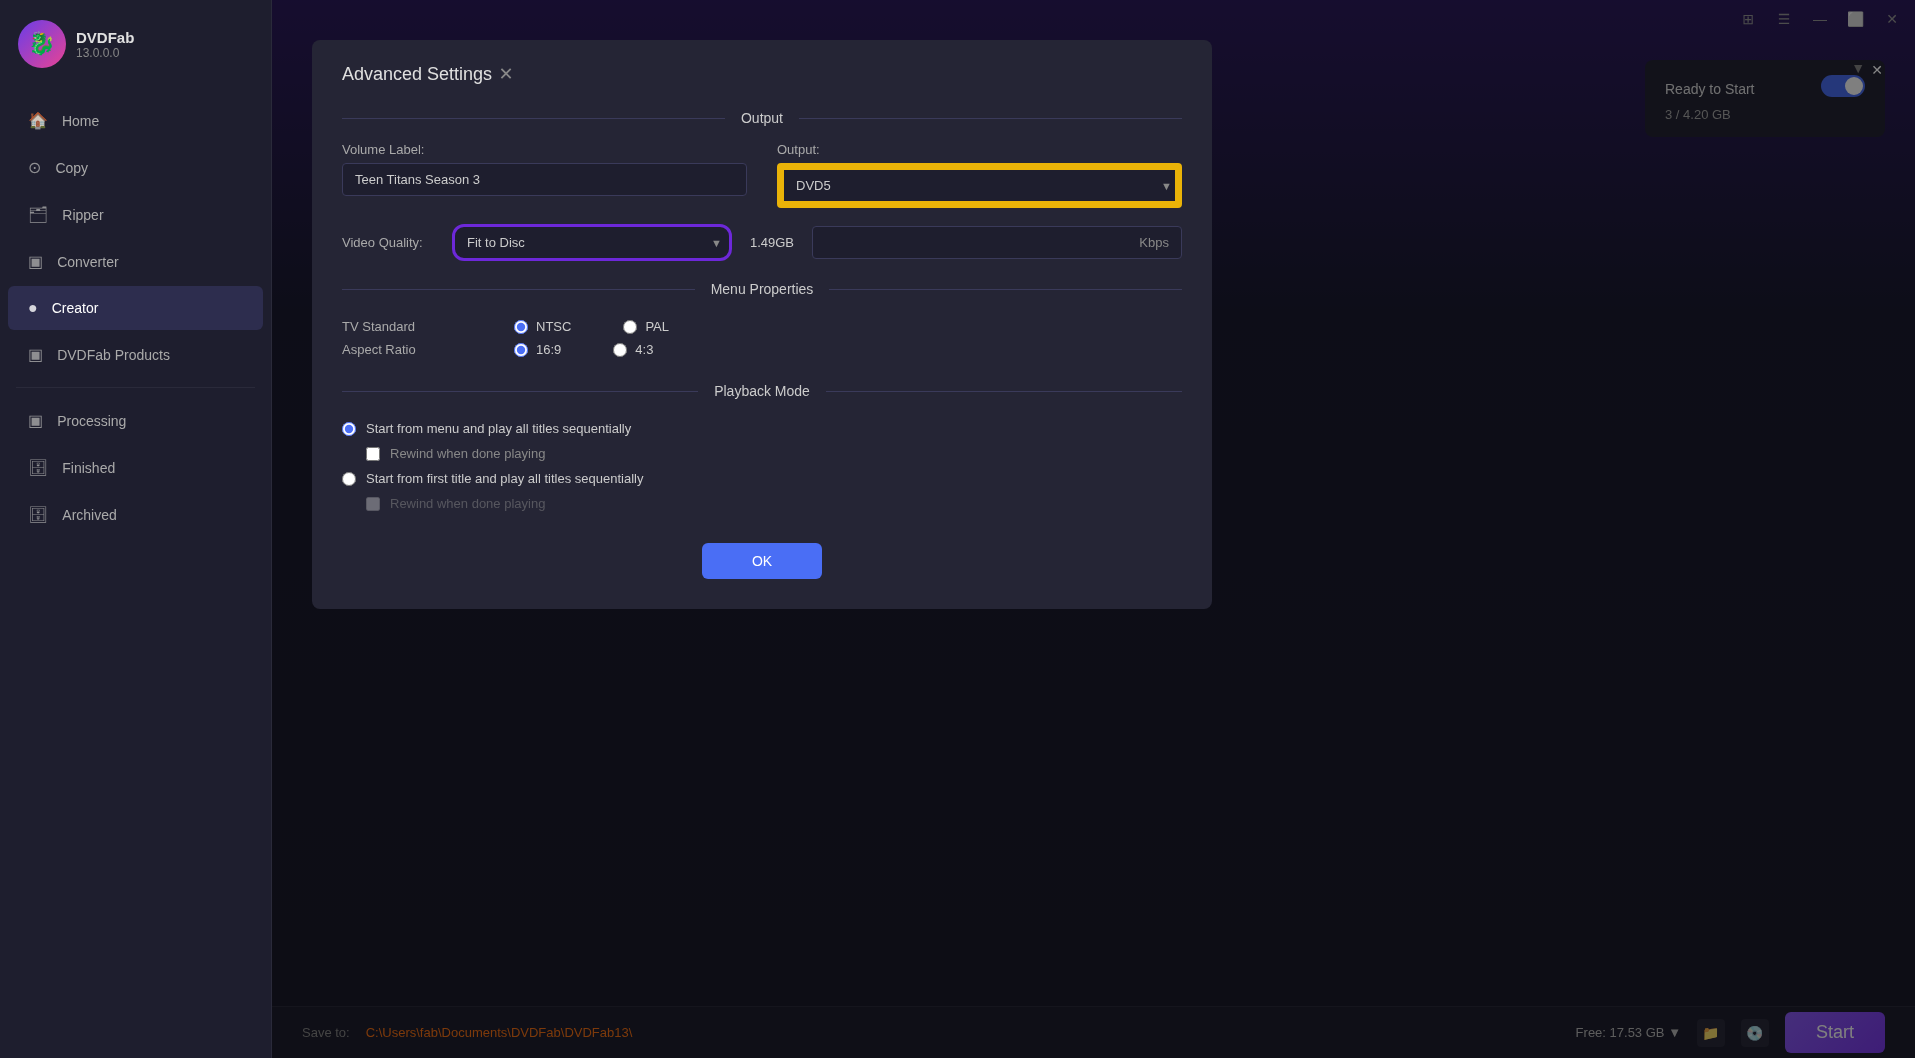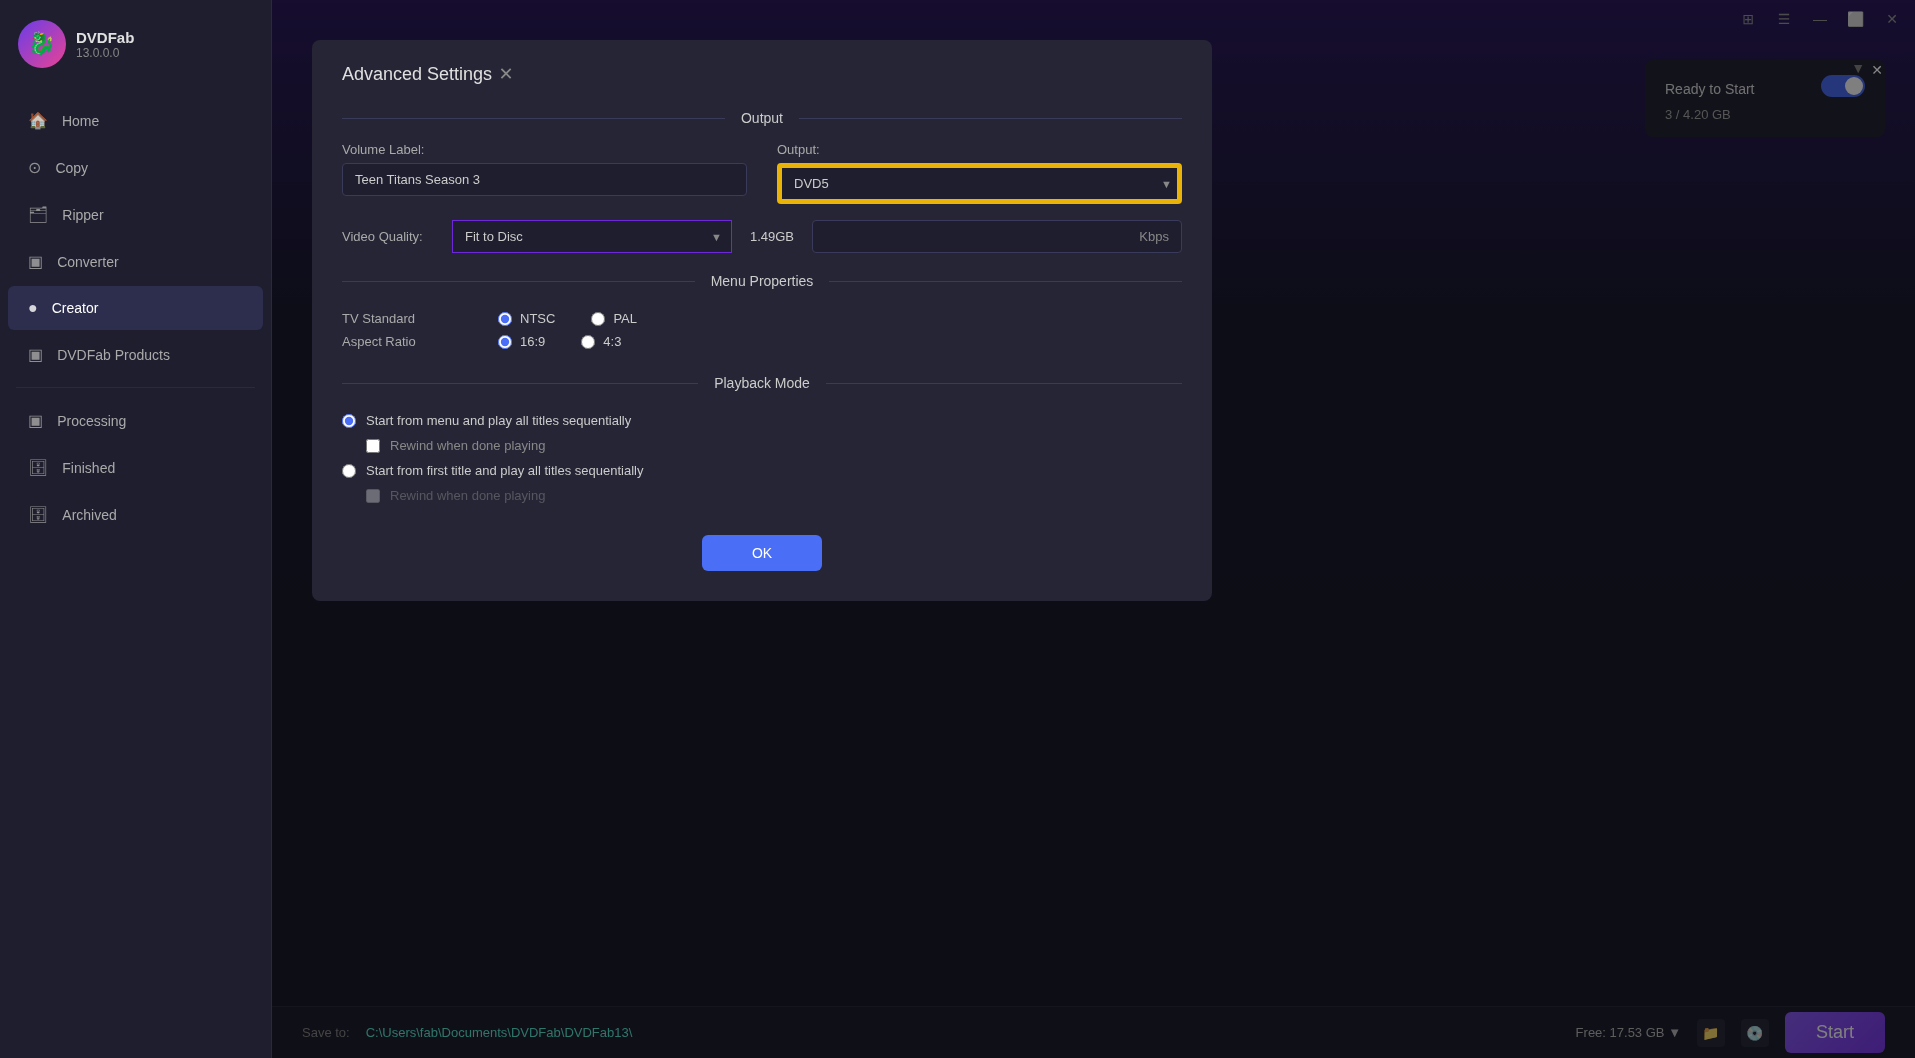--- a/index.html
+++ b/index.html
@@ -184,21 +184,21 @@
       outline: none;
     }
 
     .select-wrapper {
       position: relative;
       display: flex;
       align-items: center;
     }
     .form-select {
       background: #1e1e2e;
-      border: 5px solid #eab308;
+      border: 7px solid #eab308;
       border-radius: 4px;
       padding: 8px 32px 8px 12px;
       color: #ccc;
       font-size: 13px;
       outline: none;
       appearance: none;
       cursor: pointer;
       width: 100%;
     }
     .select-arrow {
@@ -213,22 +213,22 @@
     .vq-row {
       display: flex;
       align-items: center;
       padding: 8px 30px;
       gap: 10px;
     }
     .vq-label { color: #aaa; font-size: 13px; min-width: 100px; }
     .vq-select-wrap { position: relative; display: flex; align-items: center; width: 280px; }
     .vq-select {
       background: #1e1e2e;
-      border: 1px solid #6d28d9;
-      border-radius: 0;
+      border: 3px solid #6d28d9;
+      border-radius: 12px;
       padding: 8px 32px 8px 12px;
       color: #ccc;
       font-size: 13px;
       outline: none;
       appearance: none;
       cursor: pointer;
       width: 100%;
     }
     .vq-size { color: #ccc; font-size: 13px; min-width: 60px; text-align: center; }
     .vq-kbps {
@@ -242,21 +242,21 @@
       text-align: right;
     }
 
     
     .radio-table {
       padding: 10px 30px;
     }
     .radio-row {
       display: flex;
       align-items: center;
-      gap: 36px;
+      gap: 52px;
       padding: 4px 0;
     }
     .radio-label-cell {
       color: #aaa;
       font-size: 13px;
       min-width: 120px;
     }
     .radio-option {
       display: flex;
       align-items: center;
@@ -326,21 +326,21 @@
       right: 0;
       background: #1e1e2e;
       height: 52px;
       display: flex;
       align-items: center;
       padding: 0 30px;
       gap: 16px;
       border-top: 1px solid #2a2a3a;
     }
     .save-to-label { color: #888; font-size: 13px; }
-    .save-to-path { color: #5eead4; font-size: 13px; }
+    .save-to-path { color: #f97316; font-size: 13px; }
     .free-space { color: #bbb; font-size: 13px; margin-left: auto; }
     .bottom-icon {
       width: 28px;
       height: 28px;
       background: #2a2a3a;
       border-radius: 4px;
       display: flex;
       align-items: center;
       justify-content: center;
       cursor: pointer;

